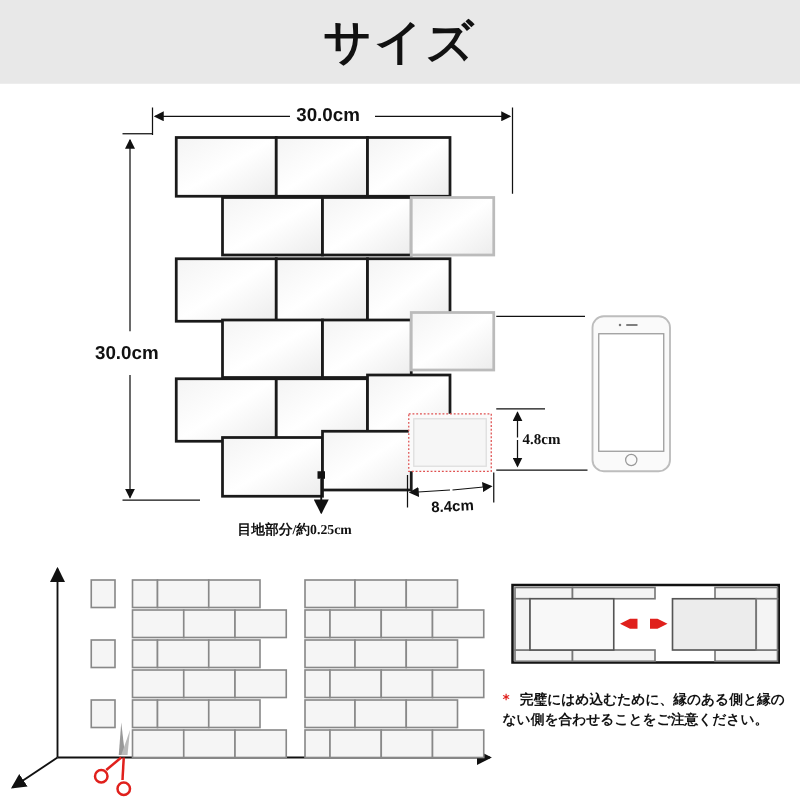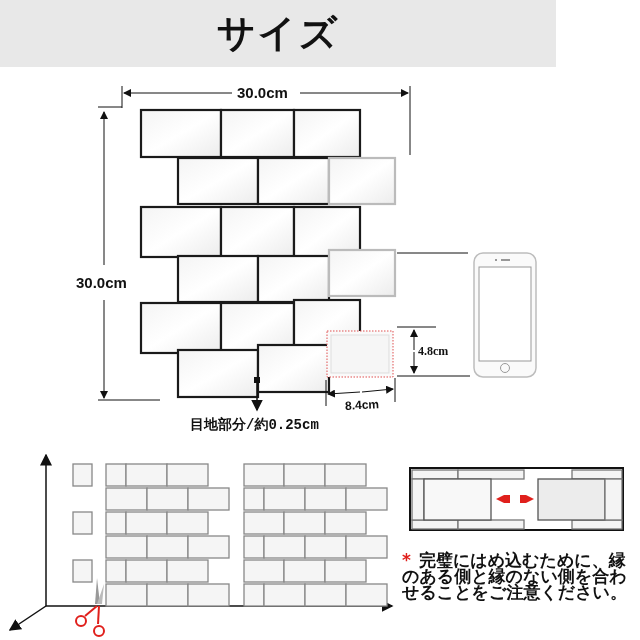--- a/index.html
+++ b/index.html
@@ -1,22 +1,22 @@
 <!DOCTYPE html>
 <html><head>
 <meta charset="utf-8">
 <style>
   html,body{margin:0;padding:0;background:#fff;}
   body{width:640px;height:640px;position:relative;overflow:hidden;font-family:"Liberation Sans","DejaVu Sans",sans-serif;}
-  .header{position:absolute;left:0;top:0;width:556px;height:67px;background:#e8e8e8;display:flex;align-items:center;justify-content:center;}
+  .header{position:absolute;left:0;top:0;width:640px;height:67px;background:#e8e8e8;display:flex;align-items:center;justify-content:center;}
   .header .title{font-size:38px;font-weight:bold;color:#111;letter-spacing:2px;font-family:"DejaVu Sans",sans-serif;}
   .lbl{position:absolute;font-weight:bold;color:#111;font-size:14px;white-space:nowrap;}
   .lbl.small{font-size:12px;}
   svg{position:absolute;left:0;top:0;}
-  .note{position:absolute;left:402px;top:552px;width:236px;font-size:17px;font-weight:bold;line-height:16px;color:#111;font-family:"DejaVu Sans",sans-serif;}
+  .note{position:absolute;left:402px;top:552px;width:236px;font-size:11px;font-weight:bold;line-height:16px;color:#111;font-family:"DejaVu Sans",sans-serif;}
   .note .star{color:#e0201c;margin-right:8px;}
 </style>
 </head>
 <body>
 
 <div class="header">
   <span class="title">サイズ</span>
 </div>
 
 <svg width="640" height="640" viewBox="0 0 640 640">
@@ -182,17 +182,17 @@
     </g>
     <path d="M504,495 L496,499 L504,503 L510,503 L510,495 Z" fill="#e0201c"></path>
     <path d="M526,495 L534,499 L526,503 L520,503 L520,495 Z" fill="#e0201c"></path>
   </g>
 </svg>
 
 <span class="lbl" style="left:235px;top:84px;font-size:15px;background:#fff;padding:0 2px;">30.0cm</span>
 <span class="lbl" style="left:76px;top:274px;font-size:15px;background:#fff;">30.0cm</span>
 <span class="lbl small" style="left:418px;top:344px;font-family:Liberation Serif, serif;">4.8cm</span>
 <span class="lbl small" style="left:345px;top:398px;transform:rotate(-3deg);">8.4cm</span>
-<span class="lbl small" style="left:190px;top:416px;font-family:Liberation Mono, monospace;font-size:14px;">目地部分/約0.25cm</span>
+<span class="lbl small" style="left:190px;top:416px;font-family:Liberation Serif, serif;font-size:11px;">目地部分/約0.25cm</span>
 
 <div class="note">
   <span class="star">*</span><span>完璧にはめ込むために、縁のある側と縁のない側を合わせることをご注意ください。</span>
 </div>
 
 </body></html>

